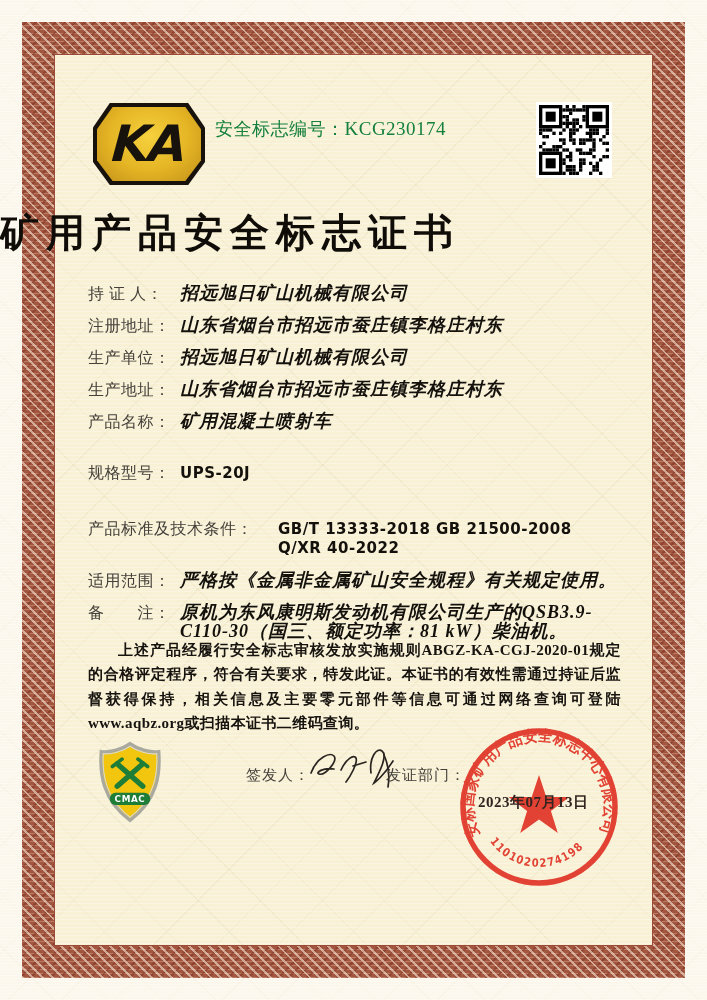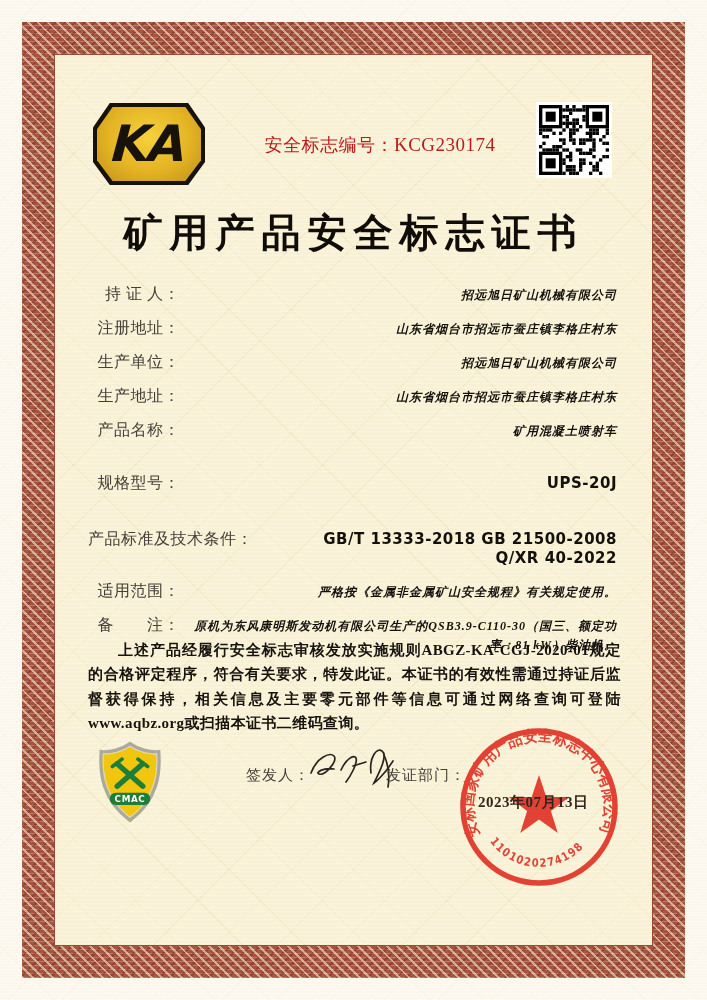--- a/index.html
+++ b/index.html
@@ -51,44 +51,44 @@
     clip-path:polygon(15% 0,85% 0,100% 30%,100% 72%,85% 100%,15% 100%,0 72%,0 30%);
     background:radial-gradient(ellipse at 50% 40%, #f6d13e 0%, #e4b424 55%, #c2901a 100%);
   }
   .ka-badge .ka-text{
     position:relative;z-index:2;
     font-family:"DejaVu Sans","Liberation Sans",sans-serif;
     font-weight:900;font-style:italic;font-size:50px;line-height:1;
     color:#17120c;letter-spacing:-2px;transform:skewX(-4deg);
   }
   .cert-no{
-    position:absolute;left:215px;top:133px;width:330px;
-    text-align:center;font-size:18px;color:#b91c1c;letter-spacing:.5px;
+    position:absolute;left:215px;top:117px;width:330px;
+    font-size:18px;color:#15803d;letter-spacing:.5px;
     white-space:nowrap;
   }
   .cert-no .num{font-family:"Liberation Serif",serif;font-size:19px;}
   .qr{position:absolute;left:536px;top:102px;width:76px;height:76px;background:#fff;padding:3px;box-sizing:border-box;}
 
   
   .title{
-    position:absolute;left:0;right:0;top:206px;text-align:center;
+    position:absolute;left:0;right:0;top:206px;text-align:left;
     font-size:39px;font-weight:900;color:#100d09;letter-spacing:7px;
     font-family:"Liberation Serif","DejaVu Serif",serif;
   }
 
   
-  .fields{position:absolute;left:88px;right:90px;top:284px;text-align:right;}
+  .fields{position:absolute;left:88px;right:90px;top:284px;}
   .row{display:flex;align-items:baseline;margin-bottom:13px;line-height:19px;}
   .lbl{
     flex:0 0 auto;width:92px;font-size:16px;color:#45413a;letter-spacing:.5px;
     white-space:nowrap;
   }
   .lbl.wide{width:auto;margin-right:25px;}
   .val{
-    flex:1;font-size:12px;color:#14110d;font-weight:700;font-style:italic;
+    flex:1;font-size:18px;color:#14110d;font-weight:700;font-style:italic;
     letter-spacing:1px;
   }
   .val.latin{
     font-family:"DejaVu Sans","Liberation Sans",sans-serif;
     font-style:normal;font-weight:700;font-size:15px;letter-spacing:.5px;margin-top:20px;
   }
   .row.std{margin-top:17px;}
   .row.dates{margin-top:17px;}
   .row.dates .pair{display:flex;align-items:baseline;}
   .row.dates .pair2{margin-left:42px;}

